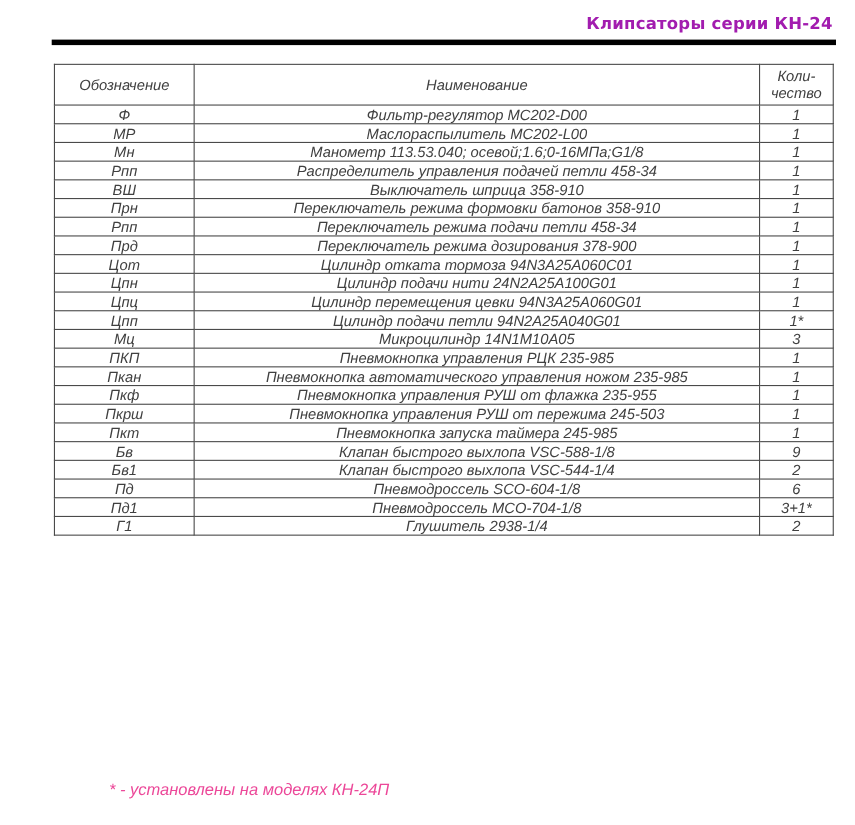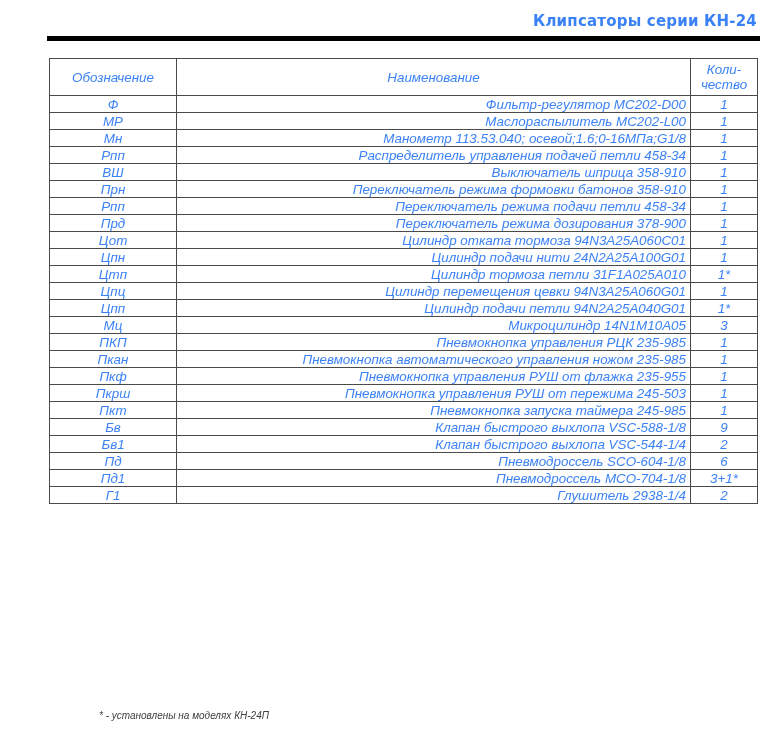--- a/index.html
+++ b/index.html
@@ -1,34 +1,34 @@
 <!DOCTYPE html>
 <html><head>
 <meta charset="utf-8">
 <style>
   html, body { margin:0; padding:0; background:#ffffff; }
   body { width:777px; height:750px; position:relative; overflow:hidden;
          font-family:"DejaVu Sans", sans-serif; color:#1a1a1a; }
   .title { position:absolute; right:20px; top:12px; font-weight:bold; font-size:15px;
-           color:#3b82f6; letter-spacing:0.2px; }
+           color:#a21caf; letter-spacing:0.2px; }
   .rule { position:absolute; left:47px; top:36px; width:713px; height:5px; background:#000; }
   table.spec { position:absolute; left:49px; top:58px; width:709px; border-collapse:collapse;
                font-family:"Liberation Sans", sans-serif; font-style:italic; font-size:13.4px;
-               color:#3b82f6; table-layout:fixed; }
+               color:#404040; table-layout:fixed; }
   table.spec td, table.spec th { border:1px solid #4a4a4a; padding:0 4px; line-height:15px;
                font-weight:normal; }
   table.spec th { height:36px; text-align:center; }
   col.c1 { width:127px; } col.c3 { width:67px; }
   td.code, td.qty { text-align:center; }
-  td.name { text-align:right; padding-left:5px; }
+  td.name { text-align:center; padding-left:5px; }
   tr.row td { height:16px; }
   tr.tall td { height:31px; }
   th.qtyh { line-height:17px; }
   .note { position:absolute; left:99px; top:710px; font-family:"Liberation Sans", sans-serif;
-          font-style:italic; font-size:10px; color:#404040; }
+          font-style:italic; font-size:15px; color:#ec4899; }
 </style>
 </head>
 <body>
 
 <div class="title">Клипсаторы серии КН-24</div>
 <div class="rule"></div>
 
 <table class="spec">
   <colgroup>
       <col class="c1">
@@ -87,25 +87,20 @@
         <td class="code">Цот</td>
         <td class="name">Цилиндр отката тормоза 94N3A25A060C01</td>
         <td class="qty">1</td>
       </tr>
       <tr class="row">
         <td class="code">Цпн</td>
         <td class="name">Цилиндр подачи нити 24N2A25A100G01</td>
         <td class="qty">1</td>
       </tr>
       <tr class="row">
-        <td class="code">Цтп</td>
-        <td class="name">Цилиндр тормоза петли 31F1A025A010</td>
-        <td class="qty">1*</td>
-      </tr>
-      <tr class="row">
         <td class="code">Цпц</td>
         <td class="name">Цилиндр перемещения цевки 94N3A25A060G01</td>
         <td class="qty">1</td>
       </tr>
       <tr class="row">
         <td class="code">Цпп</td>
         <td class="name">Цилиндр подачи петли 94N2A25A040G01</td>
         <td class="qty">1*</td>
       </tr>
       <tr class="row">

